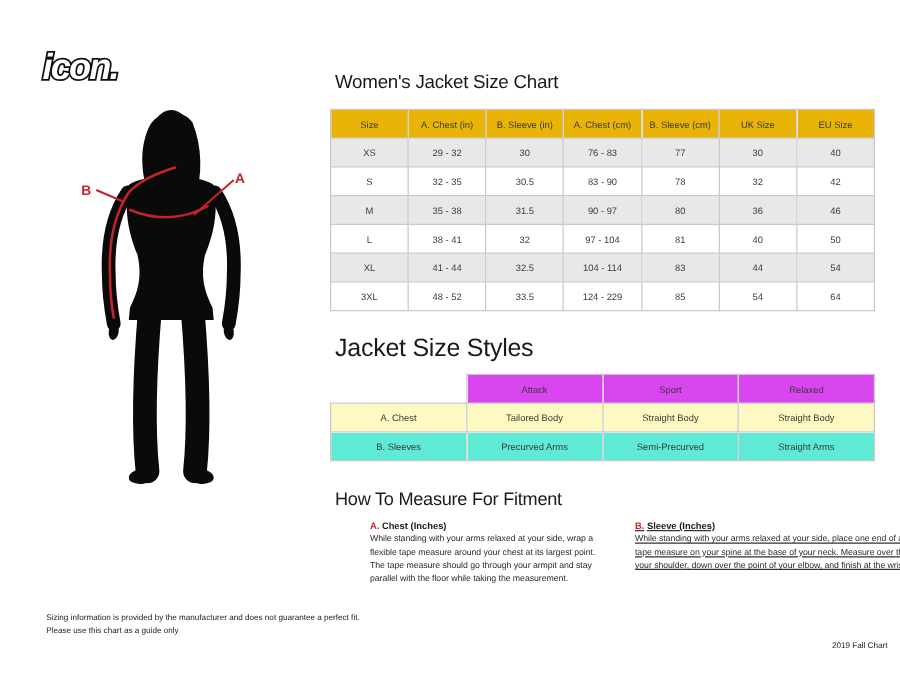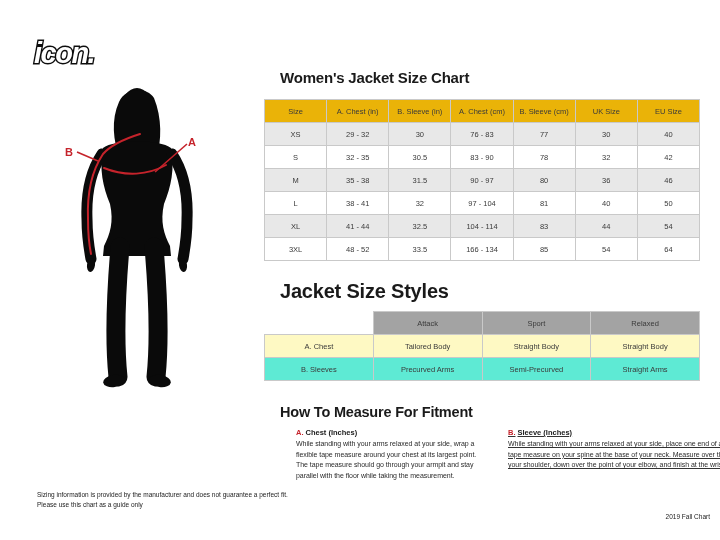--- a/index.html
+++ b/index.html
@@ -4,31 +4,31 @@
 <style>
   html,body{margin:0;padding:0;background:#fff;}
   .page{position:relative;width:720px;height:528px;background:#ffffff;overflow:hidden;
         font-family:"Liberation Sans",sans-serif;color:#333;padding-left:24px;}
   
   .logo{position:absolute;left:30px;top:36px;}
   
   .figure-wrap{position:absolute;left:50px;top:84px;width:200px;height:312px;}
   
   .right-col{position:absolute;left:264px;top:54px;width:436px;}
-  .section-title{font-weight:bold;color:#1a1a1a;letter-spacing:-0.2px;margin:16px;}
+  .section-title{font-weight:normal;color:#1a1a1a;letter-spacing:-0.2px;margin:4px;}
   .t1{font-size:15px;line-height:16px;margin-bottom:13px;}
   .t2{font-size:20px;line-height:15px;margin-top:23px;margin-bottom:12px;}
   .t3{font-size:14.5px;line-height:15px;margin-top:24px;margin-bottom:8px;}
   table{border-collapse:collapse;table-layout:fixed;width:436px;}
   th,td{border:1px solid #c9c9c9;font-size:7.5px;font-weight:normal;color:#3a3a3a;
         text-align:center;height:22px;padding:0 2px;white-space:nowrap;overflow:hidden;}
   .size-table thead th{background:#eab308;}
   .size-table tbody tr:nth-child(odd) td{background:#e8e8e8;}
   .size-table tbody tr:nth-child(even) td{background:#ffffff;}
-  .style-table thead th{background:#a3a3a3;}
+  .style-table thead th{background:#d946ef;}
   .style-table thead th:first-child{border:none;background:#ffffff;}
   .style-table tbody tr:nth-child(1) td{background:#fef9c3;}
   .style-table tbody tr:nth-child(2) td{background:#5eead4;}
   
   .measure-cols{display:flex;gap:24px;margin-top:6px;}
   .measure-col-a{width:188px;flex:none;margin-left:32px;}
   .measure-col-b{width:242px;flex:none;text-decoration:underline;}
   .measure-label{font-size:7.5px;font-weight:bold;color:#1a1a1a;margin-bottom:2px;}
   .measure-label .red{color:#c5232b;margin-right:2px;}
   .measure-text{font-size:7px;line-height:10.6px;color:#2b2b2b;margin:0;letter-spacing:-0.05px;}
@@ -138,21 +138,21 @@
             <td>32.5</td>
             <td>104 - 114</td>
             <td>83</td>
             <td>44</td>
             <td>54</td>
           </tr>
           <tr>
             <td>3XL</td>
             <td>48 - 52</td>
             <td>33.5</td>
-            <td>166 - 134</td>
+            <td>124 - 229</td>
             <td>85</td>
             <td>54</td>
             <td>64</td>
           </tr>
         </tbody>
     </table>
 
     <h2 class="section-title t2">Jacket Size Styles</h2>
 
     <table class="style-table">

